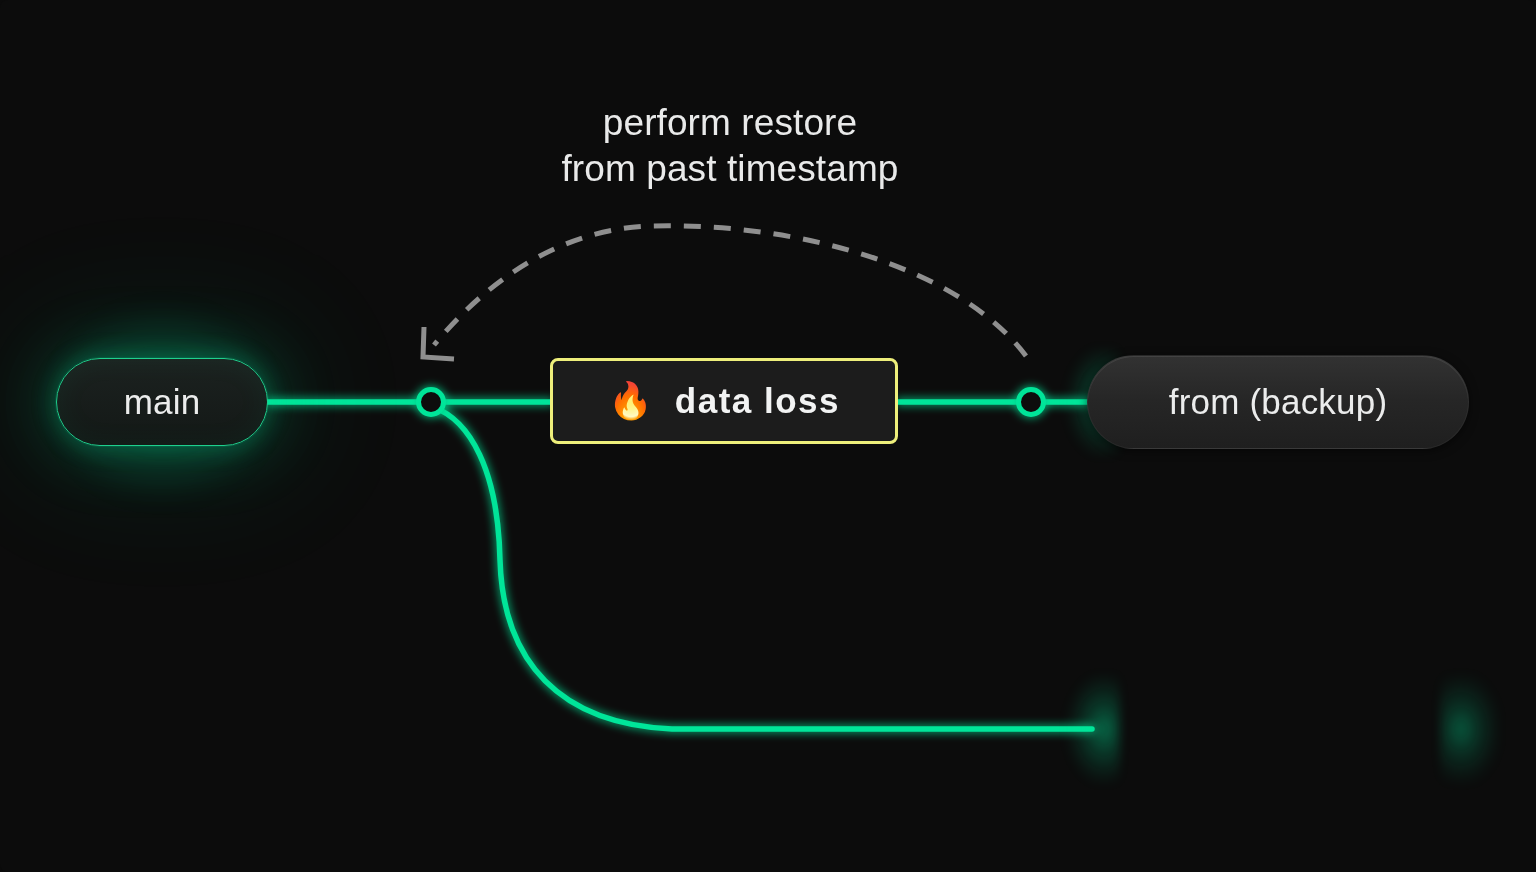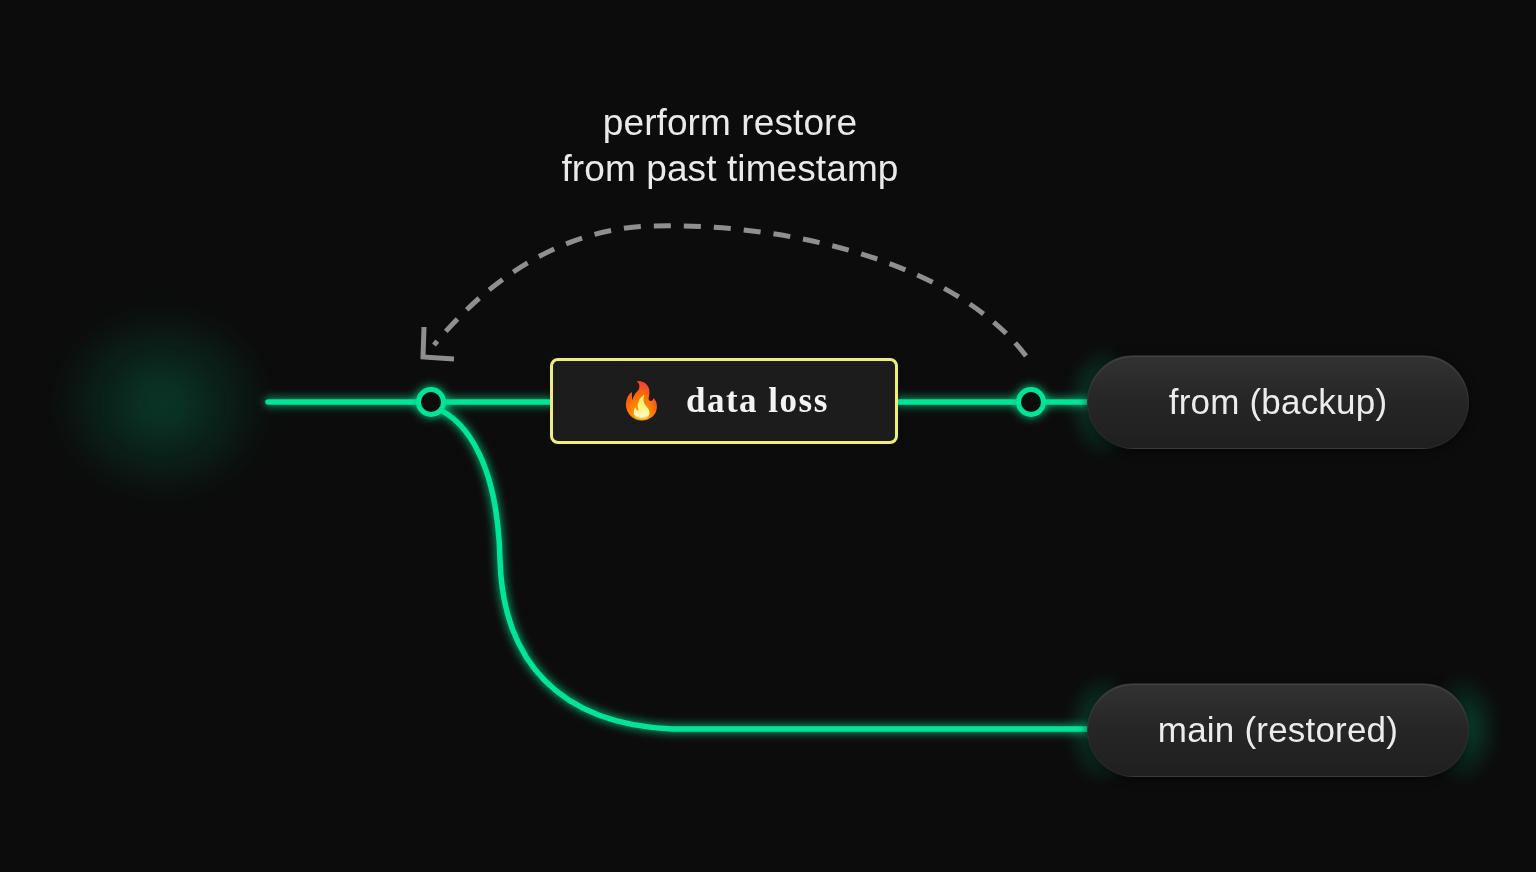--- a/index.html
+++ b/index.html
@@ -144,21 +144,21 @@
     z-index: 4;
   }
   .alert-emoji {
     font-size: 36px;
     line-height: 1;
     font-family: "DejaVu Sans", sans-serif;
   }
   .alert-label {
     color: #f2f3f3;
     font-size: 35px;
-    font-family: Liberation Serif, serif;
+    font-family: Liberation Sans, sans-serif;
     font-weight: 700;
     letter-spacing: 1.5px;
   }
 </style>
 </head>
 <body>
 
 <div id="stage">
 
   <div class="pill-main-glow"></div>
@@ -190,30 +190,30 @@
     <circle cx="431" cy="402" r="12.5" fill="#0d0d0d" stroke="#00e599" stroke-width="5" filter="url(#greenGlow)"></circle>
     <circle cx="1031" cy="402" r="12.5" fill="#0d0d0d" stroke="#00e599" stroke-width="5" filter="url(#greenGlow)"></circle>
 
     <path d="M 1026 356 C 960 268 800 222 650 226 C 560 229 487 281 434 345" stroke="#8f8f8f" stroke-width="5" fill="none" stroke-dasharray="17 13" stroke-linecap="butt"></path>
     <path d="M 424 327 L 423 357 L 454 359" stroke="#8f8f8f" stroke-width="5" fill="none" stroke-linecap="butt" stroke-linejoin="miter"></path>
   </svg>
 
   <div class="annotation">perform restore
 from past timestamp</div>
 
+  <div class="pill pill-main">
+    <span>main</span>
+  </div>
 
   <div class="edge-glow edge-glow-backup"></div>
   <div class="pill pill-gray pill-backup">
     <span>from (backup)</span>
   </div>
 
   <div class="edge-glow edge-glow-restored"></div>
   <div class="edge-glow edge-glow-restored-right"></div>
-  <div class="pill pill-gray pill-restored">
-    <span>main (restored)</span>
-  </div>
 
   <div class="alert-box">
     <span class="alert-emoji">🔥</span>
     <span class="alert-label">data loss</span>
   </div>
 
 </div>
 
 </body></html>

